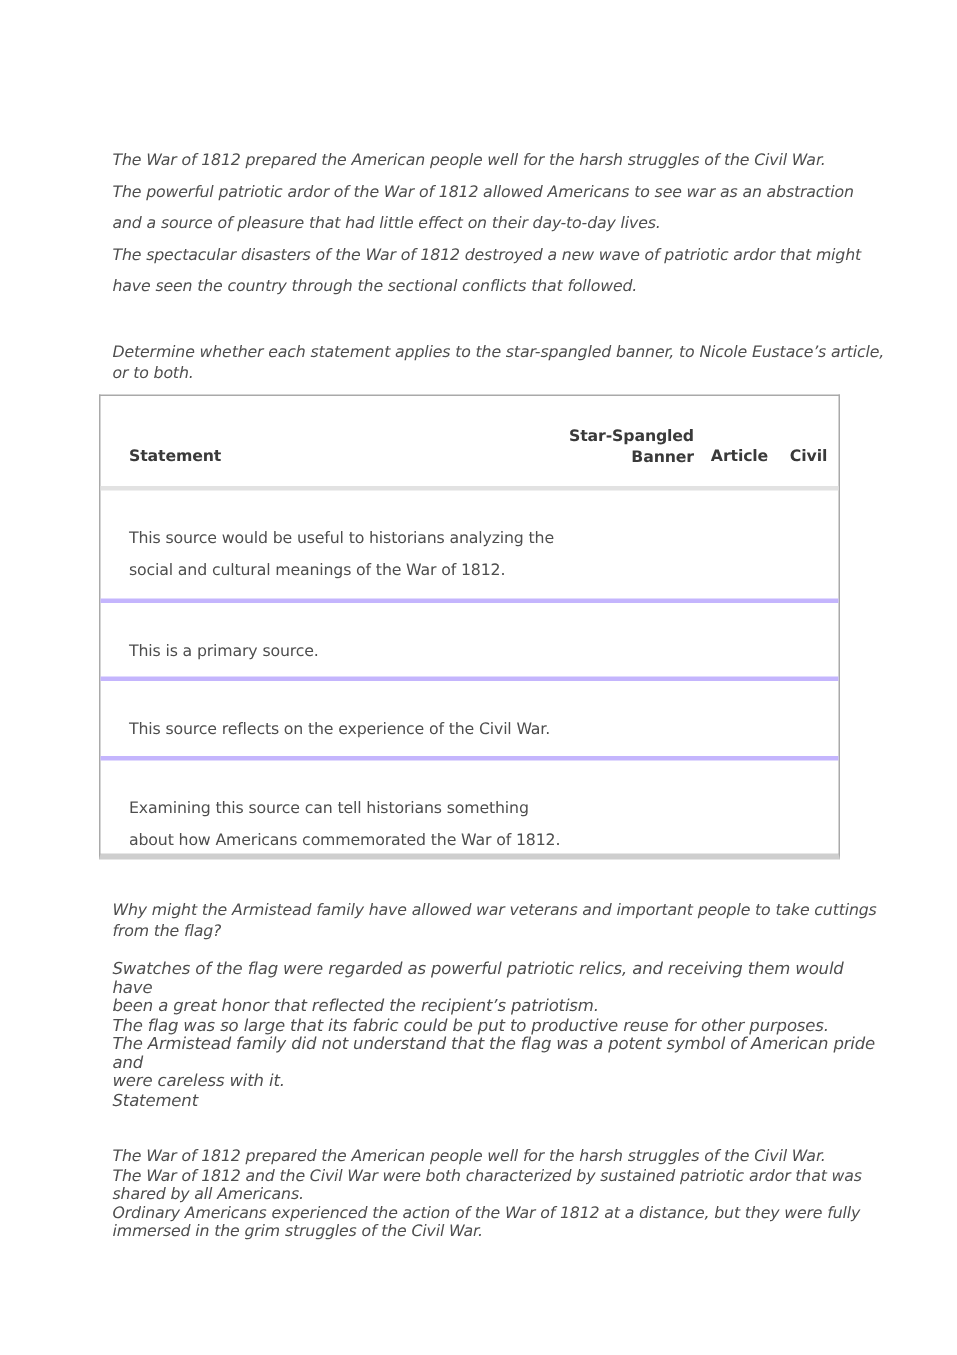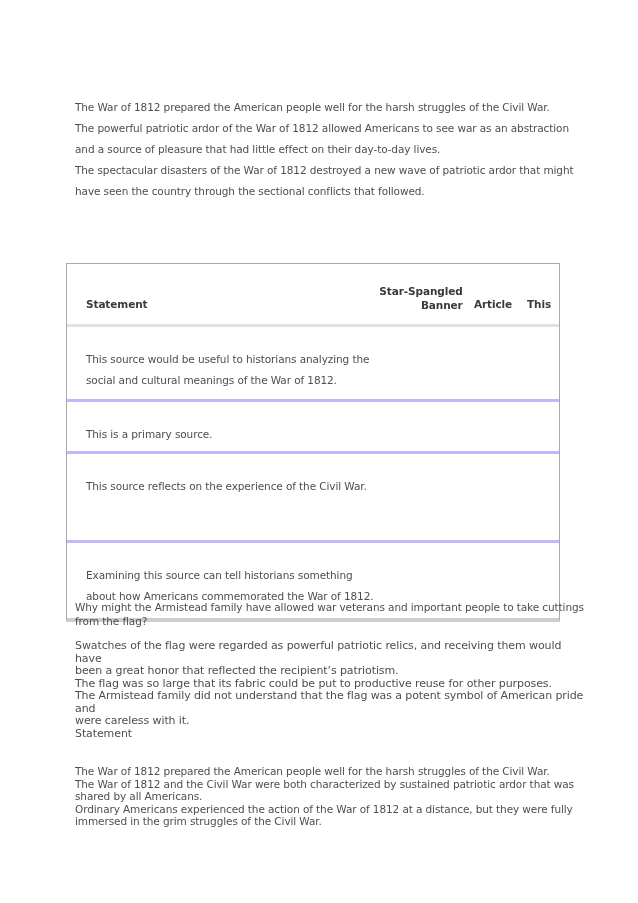--- a/index.html
+++ b/index.html
@@ -13,20 +13,21 @@
     height: 903px;
     background: #ffffff;
     font-family: "DejaVu Sans", "Liberation Sans", sans-serif;
     color: #4e4e4e;
     overflow: hidden;
   }
   .txt {
     position: absolute;
     white-space: pre-line;
     letter-spacing: -0.1px;
+    font-style: italic;
   }
   .intro-options {
     left: 75px;
     top: 97px;
     width: 500px;
     font-size: 10.5px;
     line-height: 21px;
   }
   .instruction {
     left: 75px;
@@ -72,46 +73,48 @@
     font-size: 10.5px;
     line-height: 21px;
     white-space: pre-line;
     letter-spacing: -0.1px;
     color: #4e4e4e;
     border-top: 3px solid #c4b5fd;
   }
   .trow.r1 { height: 72px; border-top: none; }
   .trow.r2 { height: 52px; }
   .trow.r3 { height: 53px; }
-  .trow.r4 { height: 78px; margin-top: 36px; }
+  .trow.r4 { height: 65px; }
   
   .q-flag      { left: 75px; top: 600px; width: 515px; font-size: 10.5px; line-height: 14px; }
   .a-flag      { left: 75px; top: 640px; width: 515px; font-size: 11px; line-height: 12.5px; }
   .q-compare   { left: 75px; top: 727px; width: 515px; font-size: 10.5px; line-height: 13.5px; }
   .a-compare   { left: 75px; top: 765px; width: 515px; font-size: 10.5px; line-height: 12.5px; }
 </style>
 </head>
 <body>
 
 <div class="page">
 
   <div class="txt intro-options">The War of 1812 prepared the American people well for the harsh struggles of the Civil War.
 The powerful patriotic ardor of the War of 1812 allowed Americans to see war as an abstraction
 and a source of pleasure that had little effect on their day-to-day lives.
 The spectacular disasters of the War of 1812 destroyed a new wave of patriotic ardor that might
 have seen the country through the sectional conflicts that followed.</div>
 
+  <div class="txt instruction">Determine whether each statement applies to the star-spangled banner, to Nicole Eustace’s article,
+or to both.</div>
 
   <div class="stmt-table">
     <div class="thead">
       <div class="th th-statement">Statement</div>
       <div class="th th-banner">Star-Spangled
 Banner</div>
       <div class="th th-article">Article</div>
-      <div class="th th-both">This</div>
+      <div class="th th-both">Civil</div>
     </div>
     <div class="trow r1">This source would be useful to historians analyzing the
 social and cultural meanings of the War of 1812.</div>
     <div class="trow r2">This is a primary source.</div>
     <div class="trow r3">This source reflects on the experience of the Civil War.</div>
     <div class="trow r4">Examining this source can tell historians something
 about how Americans commemorated the War of 1812.</div>
   </div>
 
   <div class="txt q-flag">Why might the Armistead family have allowed war veterans and important people to take cuttings

